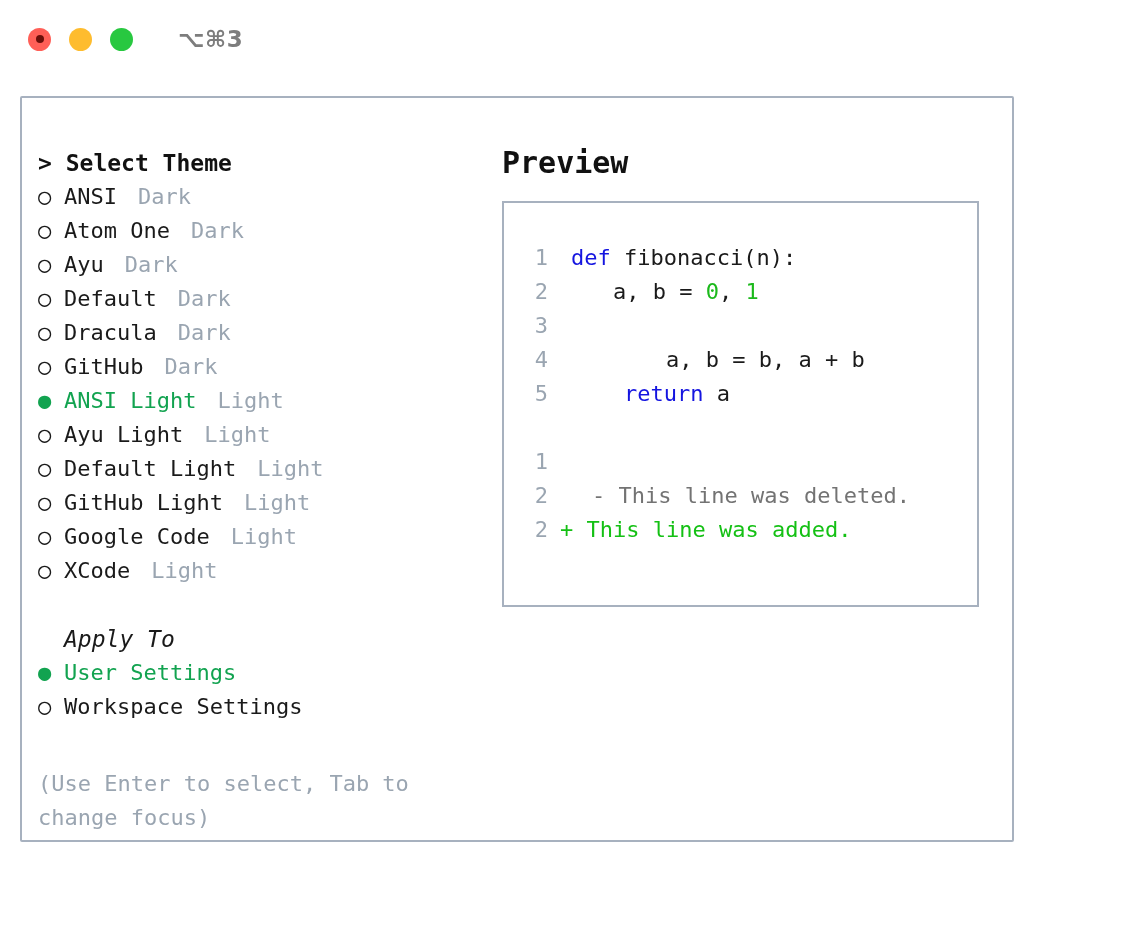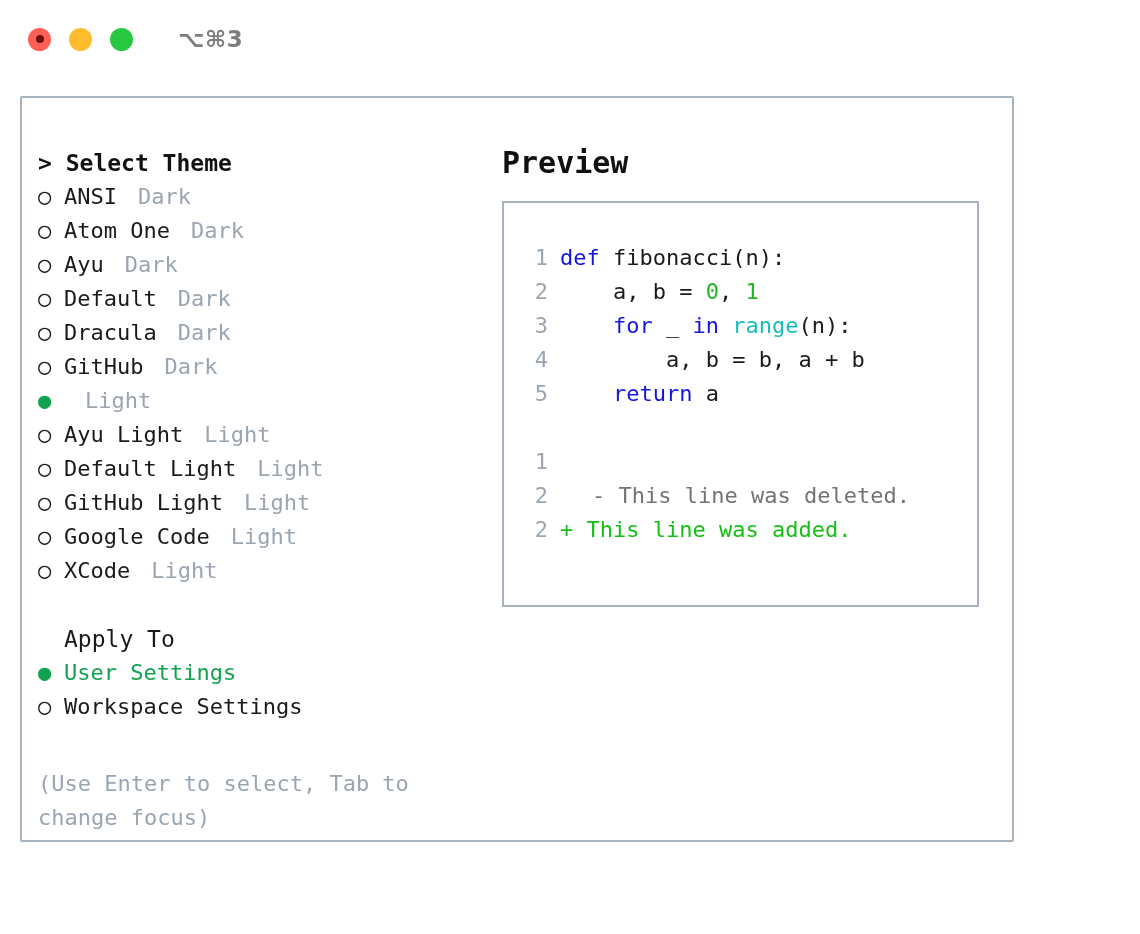--- a/index.html
+++ b/index.html
@@ -161,21 +161,21 @@
   .lineno {
     width: 30px;
     flex: 0 0 30px;
     text-align: right;
     color: #9aa5b1;
     padding-right: 12px;
   }
   .code-text { color: #1a1a1a; }
   .blank-line { height: 34px; }
 
-  .tok-kw   { color: #1515e0; }
+  .tok-kw   { color: #1515e0; margin-left: 11px; }
   .tok-fn   { color: #18bcbc; }
   .tok-num  { color: #1bb91b; }
   .tok-plain{ color: #1a1a1a; }
 
   .diff-ctx { color: #8c8c8c; }
   .diff-del { color: #737373; margin-left: 32px; }
   .diff-add { color: #14c014; }
 </style>
 </head>
 <body>
@@ -195,48 +195,48 @@
     <div class="left-col">
       <div class="section-head">&gt; Select Theme</div>
 
       <div id="theme-list">
           <div class="opt-row"><span class="bullet bullet-off">○</span><span class="opt-label">ANSI</span><span class="opt-tag">Dark</span></div>
           <div class="opt-row"><span class="bullet bullet-off">○</span><span class="opt-label">Atom One</span><span class="opt-tag">Dark</span></div>
           <div class="opt-row"><span class="bullet bullet-off">○</span><span class="opt-label">Ayu</span><span class="opt-tag">Dark</span></div>
           <div class="opt-row"><span class="bullet bullet-off">○</span><span class="opt-label">Default</span><span class="opt-tag">Dark</span></div>
           <div class="opt-row"><span class="bullet bullet-off">○</span><span class="opt-label">Dracula</span><span class="opt-tag">Dark</span></div>
           <div class="opt-row"><span class="bullet bullet-off">○</span><span class="opt-label">GitHub</span><span class="opt-tag">Dark</span></div>
-          <div class="opt-row selected"><span class="bullet bullet-on">●</span><span class="opt-tag">Light</span></div>
+          <div class="opt-row selected"><span class="bullet bullet-on">●</span><span class="opt-label">ANSI Light</span><span class="opt-tag">Light</span></div>
           <div class="opt-row"><span class="bullet bullet-off">○</span><span class="opt-label">Ayu Light</span><span class="opt-tag">Light</span></div>
           <div class="opt-row"><span class="bullet bullet-off">○</span><span class="opt-label">Default Light</span><span class="opt-tag">Light</span></div>
           <div class="opt-row"><span class="bullet bullet-off">○</span><span class="opt-label">GitHub Light</span><span class="opt-tag">Light</span></div>
           <div class="opt-row"><span class="bullet bullet-off">○</span><span class="opt-label">Google Code</span><span class="opt-tag">Light</span></div>
           <div class="opt-row"><span class="bullet bullet-off">○</span><span class="opt-label">XCode</span><span class="opt-tag">Light</span></div>
         </div>
 
       <div class="spacer-row"></div>
 
-      <div class="section-head plain" style="padding-left:26px;">Apply To</div>
+      <div class="section-head plain" style="padding-left:26px;font-style:italic;">Apply To</div>
 
       <div id="apply-list">
           <div class="opt-row selected"><span class="bullet bullet-on">●</span><span class="opt-label">User Settings</span></div>
           <div class="opt-row"><span class="bullet bullet-off">○</span><span class="opt-label">Workspace Settings</span></div>
         </div>
 
       <div class="hint">(Use Enter to select, Tab to change focus)</div>
     </div>
 
     <div class="right-col">
       <div class="preview-head">Preview</div>
 
       <div class="preview-box">
         <div id="code-block">
             <div class="code-line"><span class="lineno">1</span><span class="code-text"><span class="tok-kw">def </span><span class="tok-plain">fibonacci(n):</span></span></div>
             <div class="code-line"><span class="lineno">2</span><span class="code-text"><span class="tok-plain">    a, b = </span><span class="tok-num">0</span><span class="tok-plain">, </span><span class="tok-num">1</span></span></div>
-            <div class="code-line"><span class="lineno">3</span><span class="code-text"><span class="tok-plain">    </span><span class="tok-kw">for</span><span class="tok-plain"> _ </span><span class="tok-kw">in</span><span class="tok-plain"> </span><span class="tok-fn">range</span><span class="tok-plain">(n):</span></span></div>
+            <div class="code-line"><span class="lineno">3</span></div>
             <div class="code-line"><span class="lineno">4</span><span class="code-text"><span class="tok-plain">        a, b = b, a + b</span></span></div>
             <div class="code-line"><span class="lineno">5</span><span class="code-text"><span class="tok-plain">    </span><span class="tok-kw">return</span><span class="tok-plain"> a</span></span></div>
           </div>
         <div class="blank-line"></div>
         <div id="diff-block">
             <div class="code-line"><span class="lineno">1</span></div>
             <div class="code-line"><span class="lineno">2</span><span class="diff-del">- This line was deleted.</span></div>
             <div class="code-line"><span class="lineno">2</span><span class="diff-add">+ This line was added.</span></div>
           </div>
       </div>

